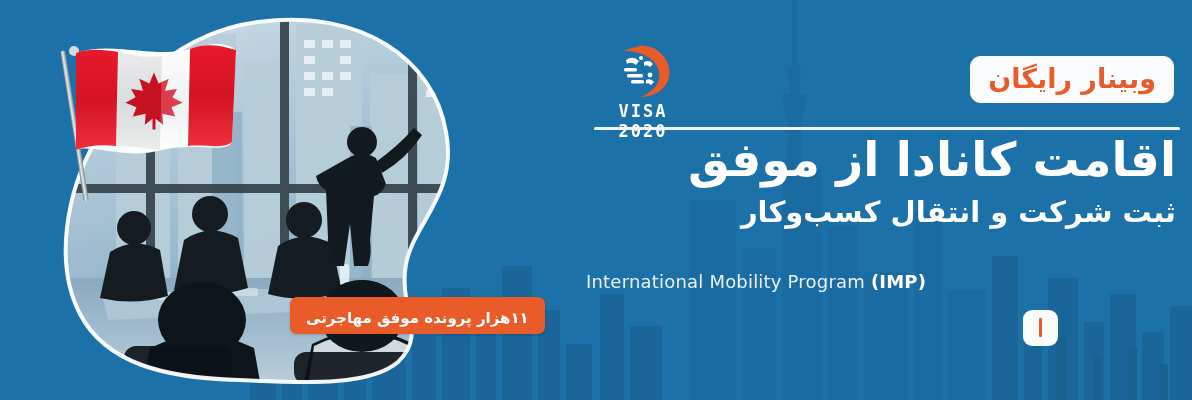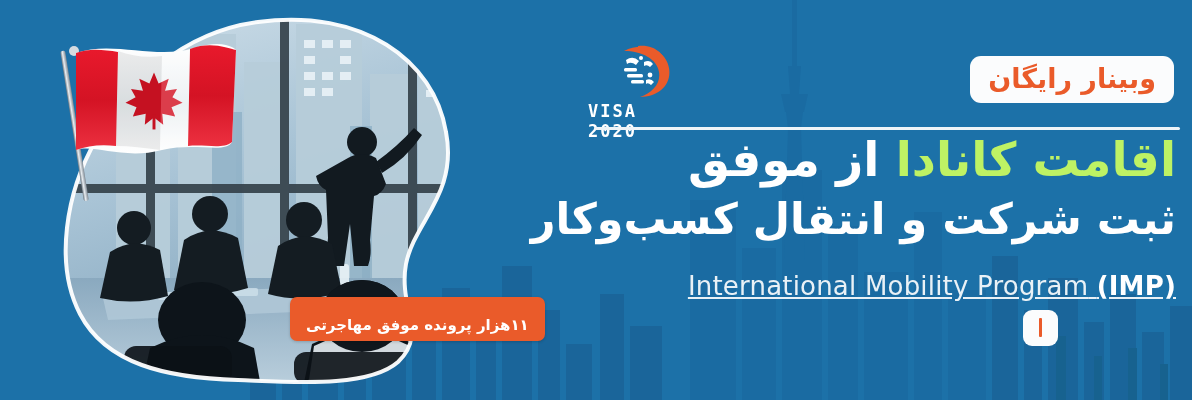--- a/index.html
+++ b/index.html
@@ -37,41 +37,42 @@
   }
   .flag svg{display:block;width:100%;height:100%;}
 
   
   .stat-pill{
     position:absolute;
     left:290px; top:297px;
     background:#ea5b2a;
     color:#ffffff;
     border-radius:7px;
-    padding:21px 16px 8px 16px;
+    padding:14px 16px 8px 16px;
     font-size:15px;
     font-weight:bold;
     line-height:1;
     white-space:nowrap;
     letter-spacing:-0.2px;
     box-shadow:0 1px 3px rgba(0,0,0,.18);
   }
 
   
   .content{
     position:absolute;
     right:0; top:0;
     width:620px; height:400px;
   }
 
   
   .logo{
     position:absolute;
     right:494px; top:44px;
     width:110px; height:84px;
+    text-align:center;
   }
   .logo-mark{width:70px;height:56px;margin:0 auto;display:block;}
   .logo-word{
     color:#ffffff;
     font-size:17px;
     letter-spacing:2px;
     font-weight:600;
     direction:ltr;
     margin-top:1px;
     font-family:"DejaVu Sans Mono","Liberation Mono",monospace;
@@ -104,36 +105,35 @@
   
   .headline{
     position:absolute;
     right:16px;
     width:590px;
     text-align:right;
     white-space:nowrap;
     line-height:1;
   }
   .line1{top:136px;font-size:47px;font-weight:bold;color:#ffffff;}
-  .line1 .hl{color:#bef264;}
-  .line2{top:198px;font-size:43px;font-weight:bold;color:#ffffff;}
+  .line1 .hl{color:#ffffff;}
+  .line2{top:198px;font-size:29px;font-weight:bold;color:#ffffff;}
 
   
   .subtitle{
     position:absolute;
     right:16px; top:271px;
     width:590px;
     direction:ltr;
-    text-align:right;
+    text-align:left;
     color:#e9f1f6;
-    font-size:26px;
+    font-size:18px;
     font-weight:400;
     white-space:nowrap;
     letter-spacing:.2px;
-    text-decoration:underline;
   }
   .subtitle b{font-weight:bold;color:#ffffff;}
 
   
   .date-pill{
     position:absolute;
     right:134px; top:310px;
     background:#fbfcfd;
     color:#1b5a8c;
     border-radius:9px;

